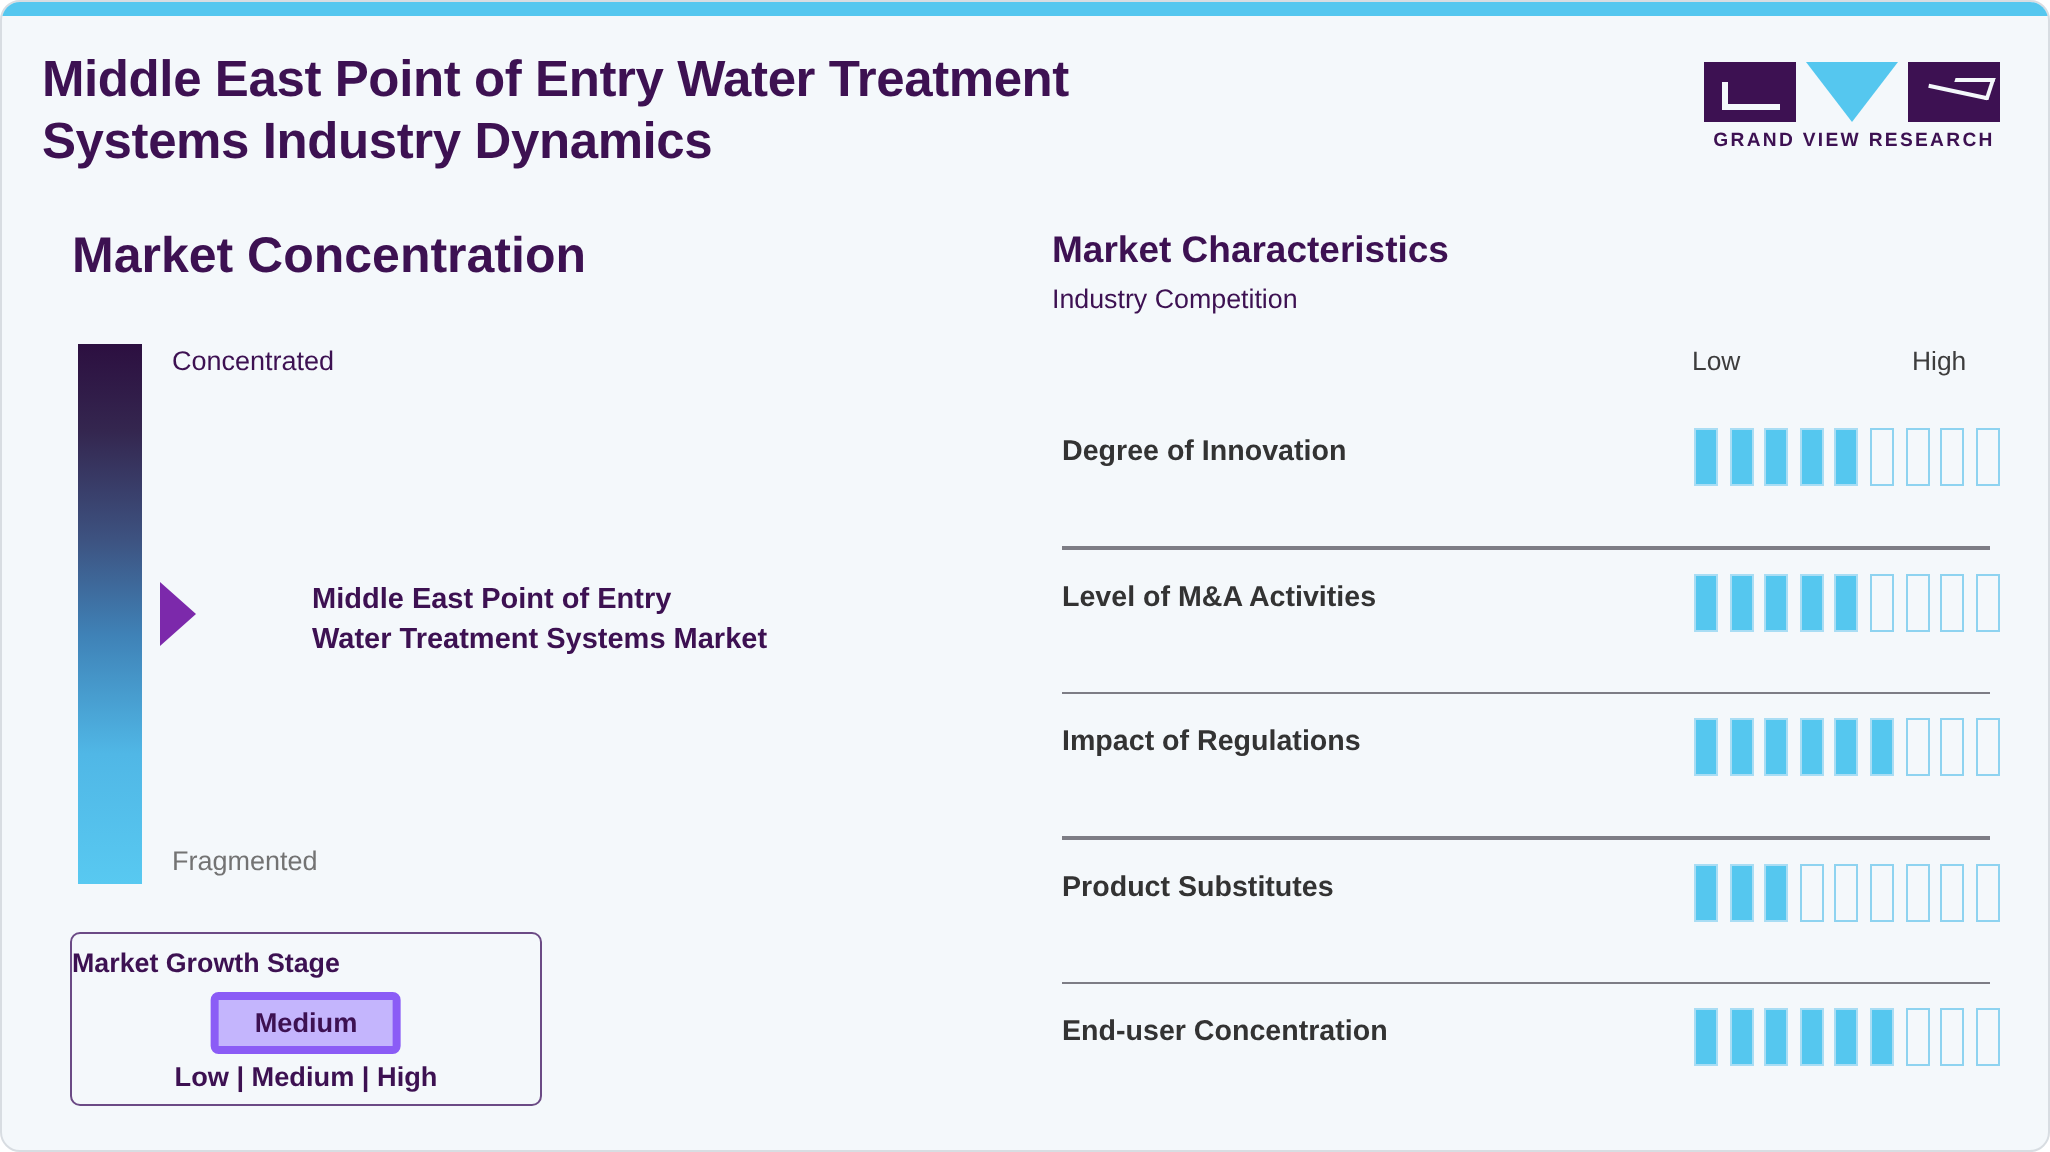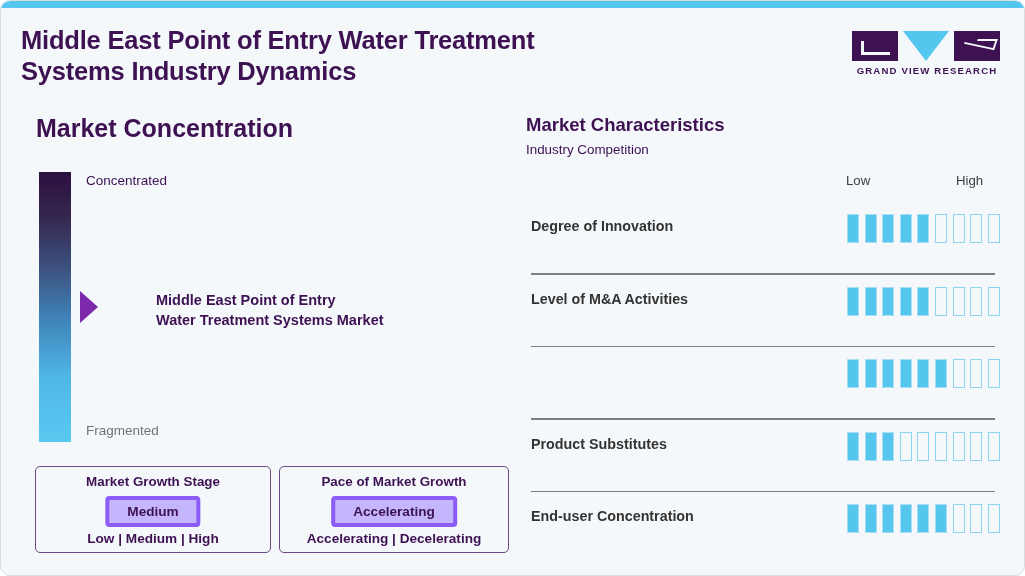--- a/index.html
+++ b/index.html
@@ -196,21 +196,21 @@
     border: 1px solid #6b4a85;
     border-radius: 5px;
   }
   #box-growth-stage { left: 34px; width: 236px; }
   #box-growth-pace  { left: 278px; width: 230px; }
 
   .stage-title {
     position: absolute;
     left: 0; top: 7px;
     width: 100%;
-    text-align: center;
+    text-align: left;
     font-size: 13.4px;
     font-weight: bold;
     color: #3d1152;
   }
   .stage-value {
     position: absolute;
     top: 29px;
     left: 50%;
     transform: translateX(-50%);
     box-sizing: border-box;
@@ -348,25 +348,20 @@
       <span class="m-line">Middle East Point of Entry</span>
       <span class="m-line">Water Treatment Systems Market</span>
     </div>
 
     <div class="stage-box" id="box-growth-stage">
       <div class="stage-title">Market Growth Stage</div>
       <div class="stage-value">Medium</div>
       <div class="stage-options">Low | Medium | High</div>
     </div>
 
-    <div class="stage-box" id="box-growth-pace">
-      <div class="stage-title">Pace of Market Growth</div>
-      <div class="stage-value">Accelerating</div>
-      <div class="stage-options">Accelerating | Decelerating</div>
-    </div>
   </div>
 
   <div id="right-panel">
 
     <div id="characteristics-heading">Market Characteristics</div>
     <div id="characteristics-subheading">Industry Competition</div>
 
     <div id="scale-low">Low</div>
     <div id="scale-high">High</div>
 
@@ -395,20 +390,21 @@
             <span class="char-bar"></span>
             <span class="char-bar"></span>
             <span class="char-bar empty"></span>
             <span class="char-bar empty"></span>
             <span class="char-bar empty"></span>
             <span class="char-bar empty"></span>
           </div>
           <div class="char-divider"></div>
         </div>
         <div class="char-row">
+          <div class="char-label">Impact of Regulations</div>
           <div class="char-bars">
             <span class="char-bar"></span>
             <span class="char-bar"></span>
             <span class="char-bar"></span>
             <span class="char-bar"></span>
             <span class="char-bar"></span>
             <span class="char-bar"></span>
             <span class="char-bar empty"></span>
             <span class="char-bar empty"></span>
             <span class="char-bar empty"></span>

